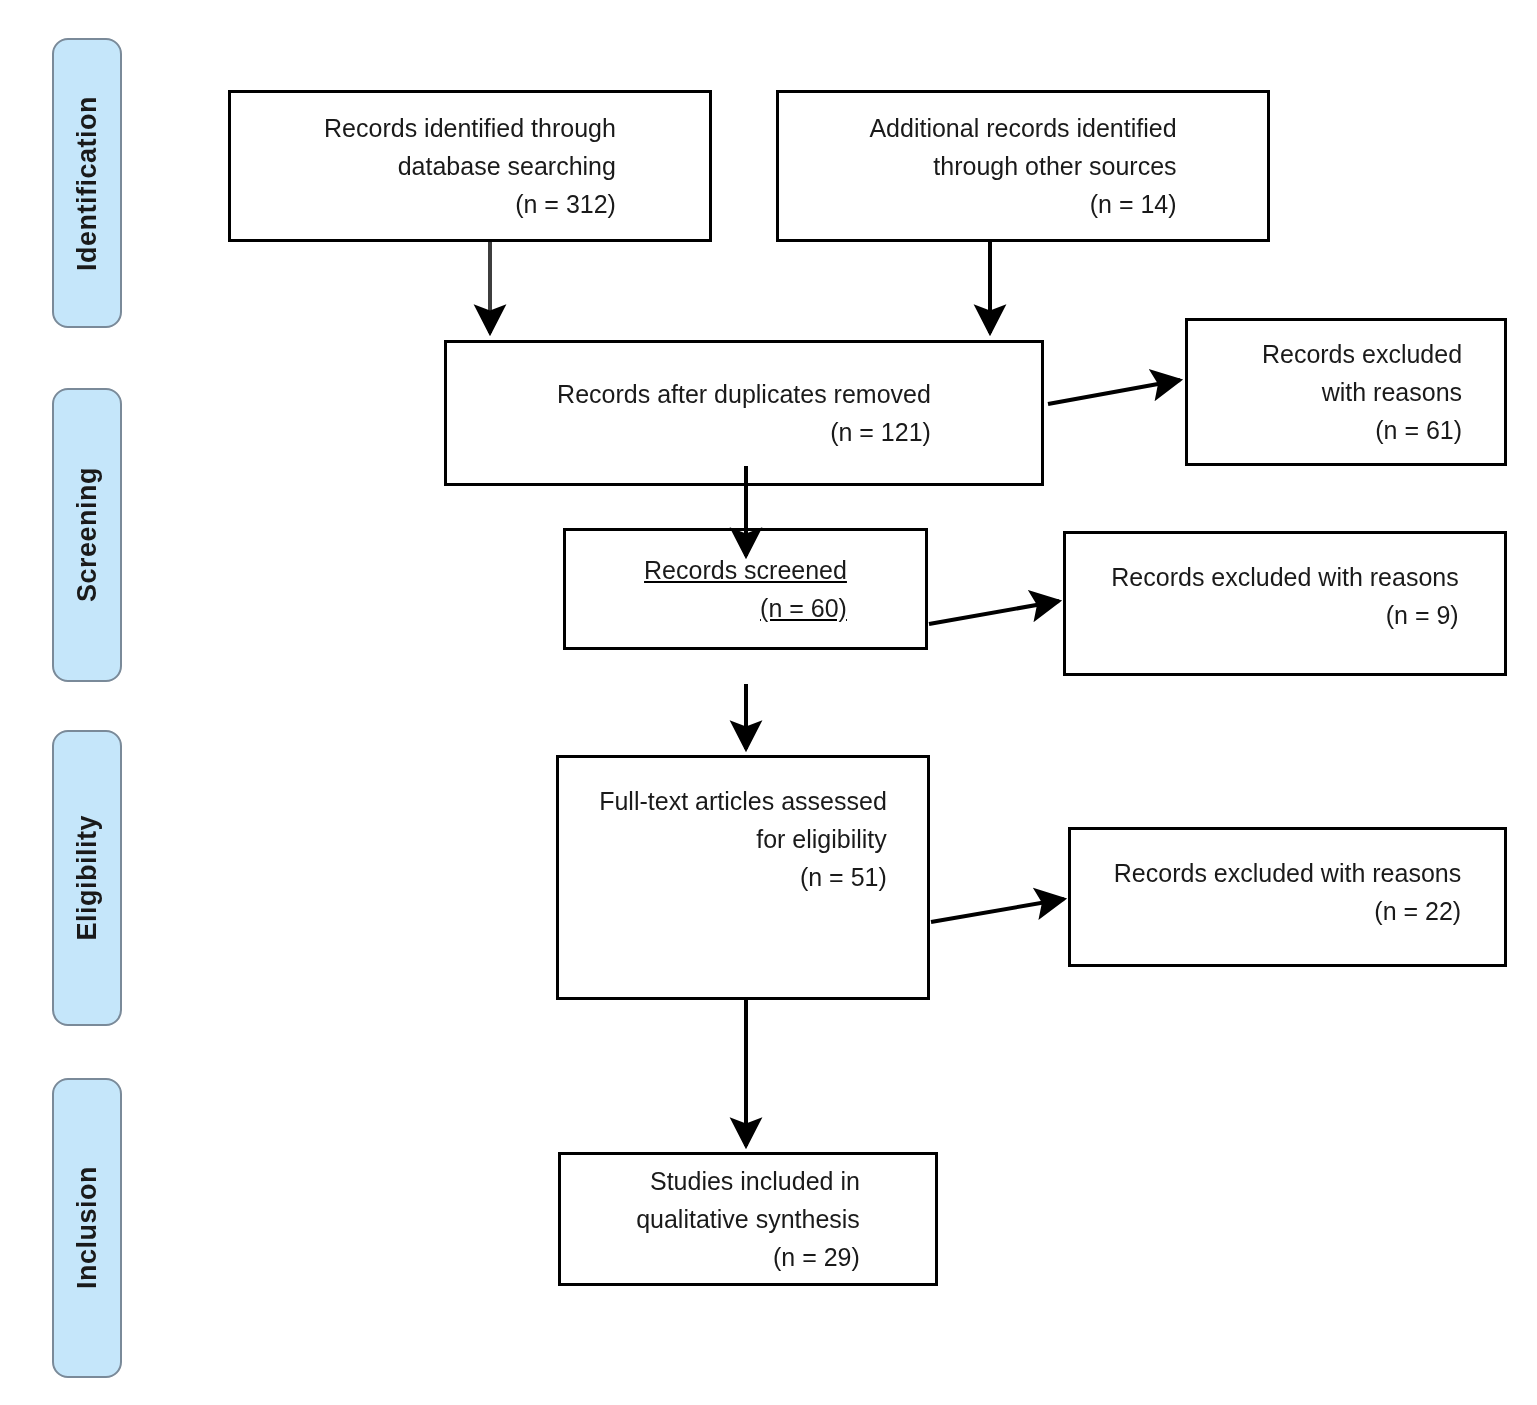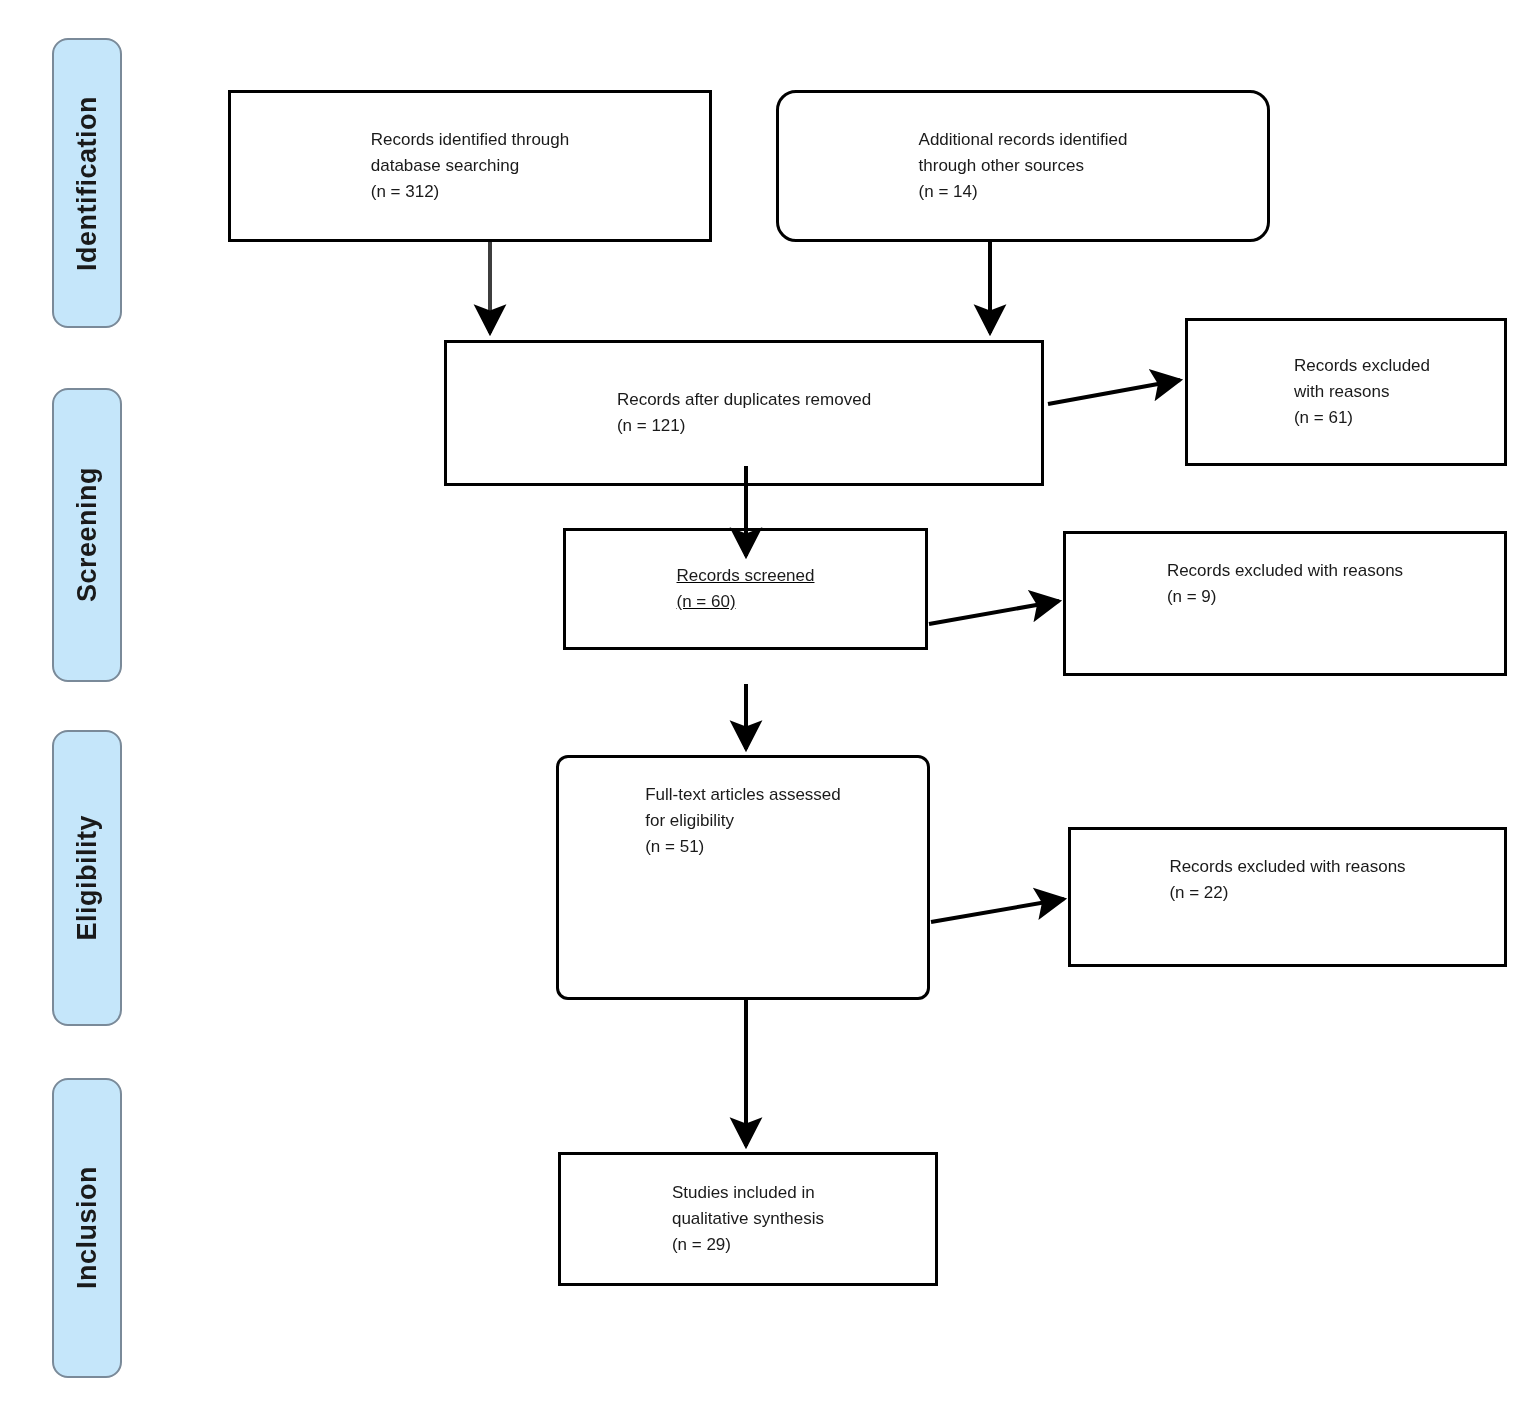--- a/index.html
+++ b/index.html
@@ -41,22 +41,22 @@
     position: absolute;
     box-sizing: border-box;
     background: #ffffff;
     border: 3px solid #000000;
     display: flex;
     justify-content: center;
   }
   .flow-box.v-center { align-items: center; }
   .flow-box.v-top    { align-items: flex-start; }
   .box-text {
-    text-align: left;
-    font-size: 17px;
+    text-align: right;
+    font-size: 25px;
     line-height: 1.52;
     color: #1a1a1a;
     white-space: pre-line;
     padding: 0 10px;
   }
   .flow-box.v-top .box-text { padding-top: 24px; }
   
   #arrows {
     position: absolute;
     left: 0; top: 0;
@@ -85,21 +85,21 @@
   <div class="phase-pill" style="left:52px; top:1078px; width:70px; height:300px;">
     <span class="phase-text">Inclusion</span>
   </div>
 
   <div class="flow-box v-center" style="left:228px; top:90px; width:484px; height:152px;">
     <span class="box-text">Records identified through
 database searching
 (n = 312)</span>
   </div>
 
-  <div class="flow-box v-center" style="left:776px; top:90px; width:494px; height:152px;border-radius:20px;">
+  <div class="flow-box v-center" style="left:776px; top:90px; width:494px; height:152px;">
     <span class="box-text">Additional records identified
 through other sources
 (n = 14)</span>
   </div>
 
   <div class="flow-box v-center" style="left:444px; top:340px; width:600px; height:146px;">
     <span class="box-text">Records after duplicates removed
 (n = 121)</span>
   </div>
 
@@ -112,21 +112,21 @@
   <div class="flow-box v-center" style="left:563px; top:528px; width:365px; height:122px;text-decoration:underline;">
     <span class="box-text">Records screened
 (n = 60)</span>
   </div>
 
   <div class="flow-box v-top" style="left:1063px; top:531px; width:444px; height:145px;">
     <span class="box-text">Records excluded with reasons
 (n = 9)</span>
   </div>
 
-  <div class="flow-box v-top" style="left:556px; top:755px; width:374px; height:245px;border-radius:12px;">
+  <div class="flow-box v-top" style="left:556px; top:755px; width:374px; height:245px;">
     <span class="box-text">Full-text articles assessed
 for eligibility
 (n = 51)</span>
   </div>
 
   <div class="flow-box v-top" style="left:1068px; top:827px; width:439px; height:140px;">
     <span class="box-text">Records excluded with reasons
 (n = 22)</span>
   </div>
 

